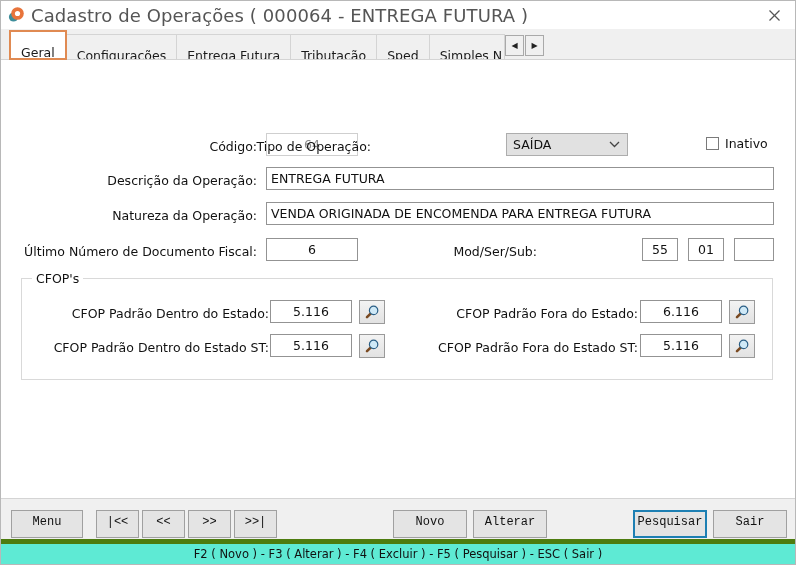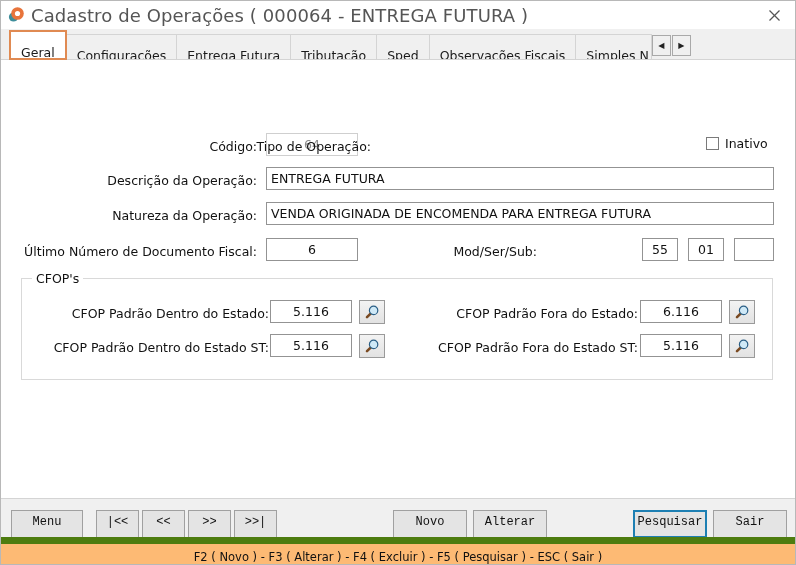--- a/index.html
+++ b/index.html
@@ -245,24 +245,24 @@
   .btn.focused {
     border: 2px solid #1d7fb3;
     line-height: 20px;
   }
   .statusbar {
     position: absolute;
     left: 0;
     right: 0;
     bottom: 0;
     height: 20px;
-    background: #fdba74;
-    border-top: 7px solid #4d7c0f;
-    display: flex;
-    align-items: flex-end;
+    background: #5eead4;
+    border-top: 5px solid #4d7c0f;
+    display: flex;
+    align-items: center;
     justify-content: center;
     font-size: 11.5px;
     color: #111;
   }
 </style>
 </head>
 <body>
 
 <div id="window">
 
@@ -282,34 +282,41 @@
       </svg>
     </div>
   </div>
 
   <div class="tabstrip">
     <div class="tab active"><span>Geral</span></div>
     <div class="tab"><span>Configurações</span></div>
     <div class="tab"><span>Entrega Futura</span></div>
     <div class="tab"><span>Tributação</span></div>
     <div class="tab"><span>Sped</span></div>
-    <div class="tab"><span>Observações Fiscais</span></div>
     <div class="tab clipped"><span>Simples N</span></div>
     <div class="tab-scrollers">
       <div class="tab-scroll">◀</div>
       <div class="tab-scroll">▶</div>
     </div>
   </div>
 
   <div class="content">
 
     <div class="fld-label" style="left:140px; top:79px; width:116px;">Código:</div>
     <div class="inp readonly" style="left:265px; top:73px; width:92px;">64</div>
 
     <div class="fld-label" style="left:250px; top:79px; width:120px;">Tipo de Operação:</div>
+    <div class="combo" style="left:505px; top:73px; width:122px;">
+      <span>SAÍDA</span>
+      <span class="chev">
+        <svg width="11" height="7" viewBox="0 0 11 7">
+            <polyline points="1,1 5.5,5.5 10,1" fill="none" stroke="#444" stroke-width="1.3"></polyline>
+          </svg>
+      </span>
+    </div>
 
     <div class="chk-wrap" style="left:705px; top:76px;">
       <span class="chk-box"></span>
       <span>Inativo</span>
     </div>
 
     <div class="fld-label" style="left:60px; top:113px; width:196px;">Descrição da Operação:</div>
     <div class="inp" style="left:265px; top:107px; width:508px;">ENTREGA FUTURA</div>
 
     <div class="fld-label" style="left:60px; top:148px; width:196px;">Natureza da Operação:</div>

